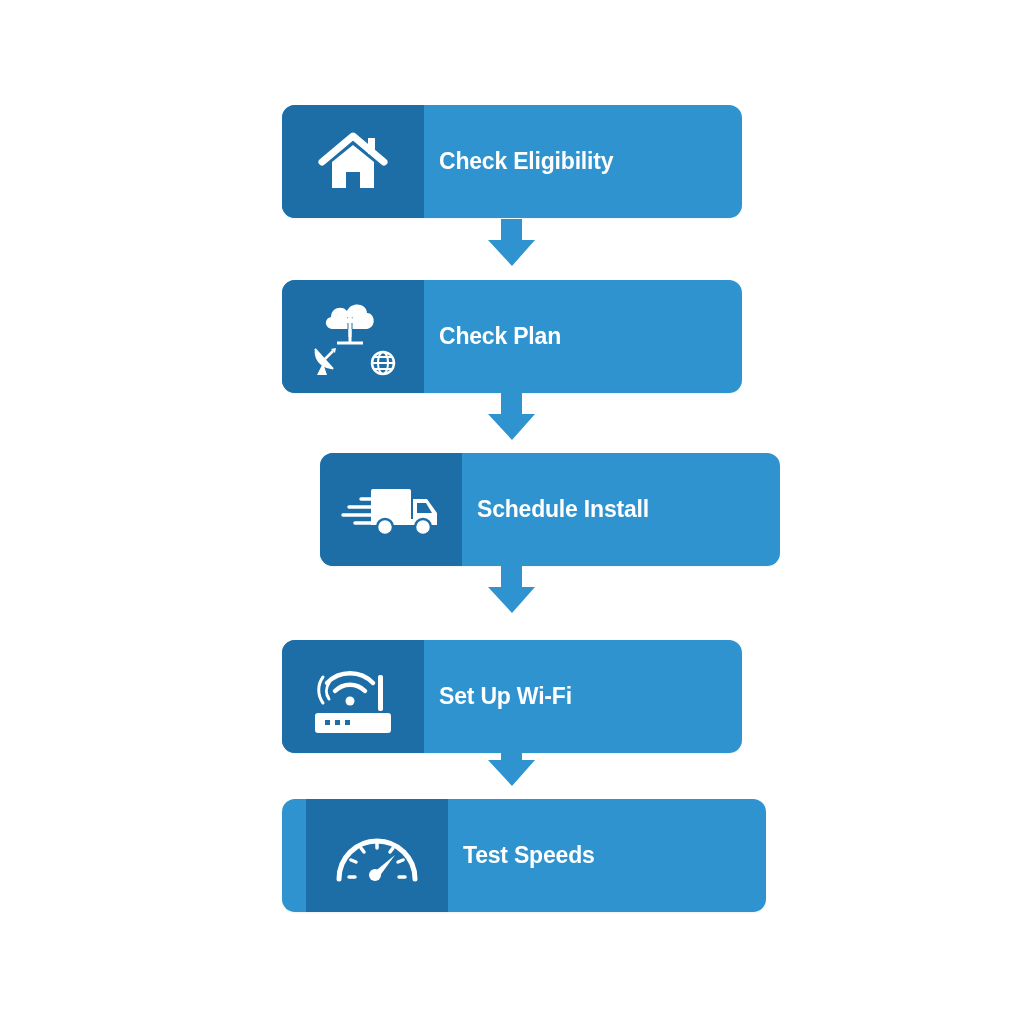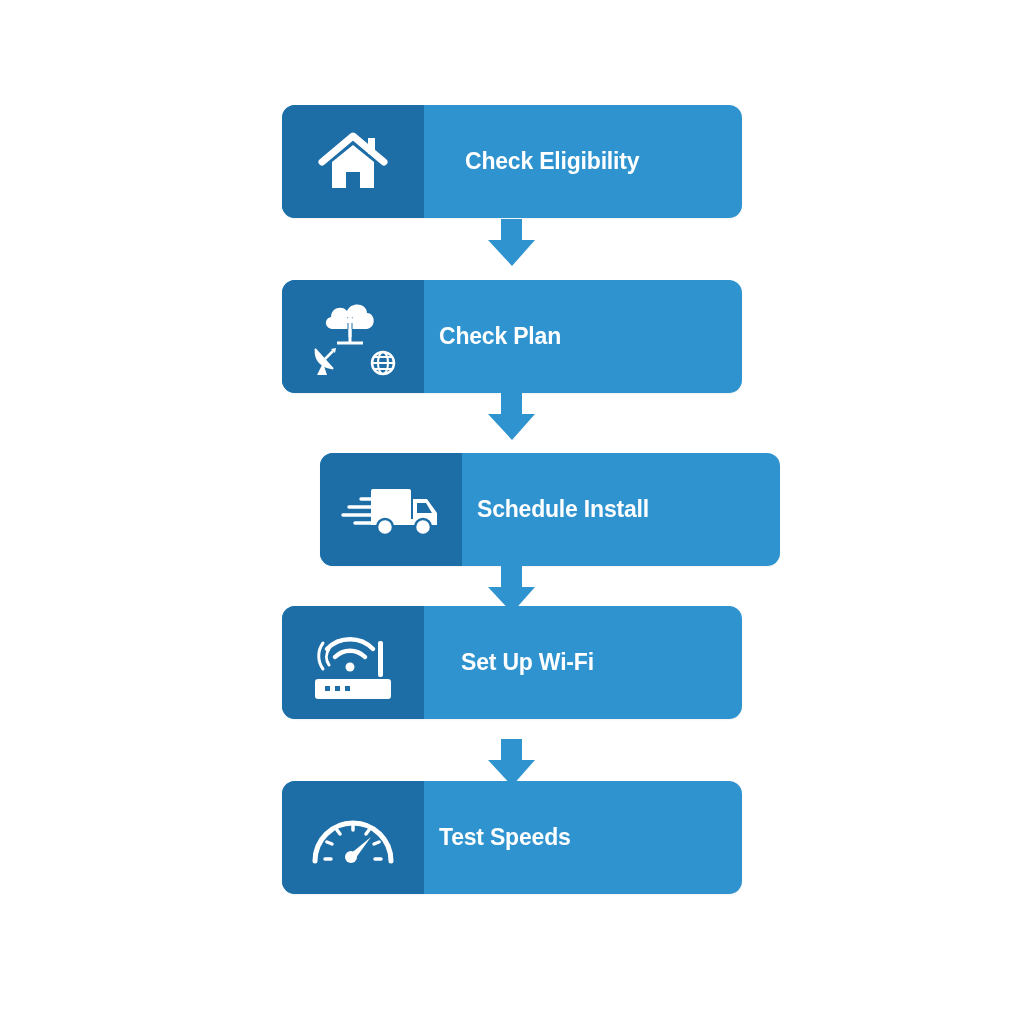--- a/index.html
+++ b/index.html
@@ -55,21 +55,21 @@
       left: 488px;
       width: 48px;
       height: 48px;
     }
   </style>
 </head>
 <body>
 
 <div class="canvas">
 
-  <div class="step" style="top:105px;gap:26px;">
+  <div class="step" style="top:105px;">
     <div class="icon-panel">
       <svg width="70" height="60" viewBox="0 0 70 60">
         <path d="M4 30 L35 4 L66 30" fill="none" stroke="#ffffff" stroke-width="7" stroke-linecap="round" stroke-linejoin="round"></path>
         <rect x="50" y="6" width="7" height="16" fill="#ffffff"></rect>
         <path d="M14 30 L35 13 L56 30 L56 56 L42 56 L42 40 L28 40 L28 56 L14 56 Z" fill="#ffffff"></path>
       </svg>
     </div>
     <div class="label">Check Eligibility</div>
   </div>
 
@@ -132,21 +132,21 @@
       </svg>
     </div>
     <div class="label">Schedule Install</div>
   </div>
 
   <svg class="arrow" style="top:566px;" viewBox="0 0 48 48">
     <rect x="13" y="0" width="21" height="22" fill="#2e93cf"></rect>
     <polygon points="0,21 47,21 24,47" fill="#2e93cf"></polygon>
   </svg>
 
-  <div class="step" style="top:606px;gap:22px;">
+  <div class="step" style="top:640px;">
     <div class="icon-panel">
       <svg width="80" height="76" viewBox="0 0 80 76">
 
         <path d="M14 24 A32 32 0 0 1 60 24" fill="none" stroke="#ffffff" stroke-width="4.5" stroke-linecap="round"></path>
         <path d="M22 32 A21 21 0 0 1 52 32" fill="none" stroke="#ffffff" stroke-width="4.5" stroke-linecap="round"></path>
         <circle cx="37" cy="42" r="4.5" fill="#ffffff"></circle>
 
         <path d="M10 18 A22 22 0 0 0 10 44" fill="none" stroke="#ffffff" stroke-width="3" stroke-linecap="round"></path>
         <path d="M16 24 A14 14 0 0 0 16 40" fill="none" stroke="#ffffff" stroke-width="3" stroke-linecap="round"></path>
 
@@ -159,21 +159,21 @@
       </svg>
     </div>
     <div class="label">Set Up Wi-Fi</div>
   </div>
 
   <svg class="arrow" style="top:739px;" viewBox="0 0 48 48">
     <rect x="13" y="0" width="21" height="22" fill="#2e93cf"></rect>
     <polygon points="0,21 47,21 24,47" fill="#2e93cf"></polygon>
   </svg>
 
-  <div class="step" style="top:781px;">
+  <div class="step" style="top:799px;padding-left:24px;">
     <div class="icon-panel">
       <svg width="84" height="54" viewBox="0 0 84 54">
         <path d="M4 50 A38 38 0 0 1 80 50" fill="none" stroke="#ffffff" stroke-width="5" stroke-linecap="round"></path>
 
         <line x1="14" y1="48" x2="20" y2="48" stroke="#ffffff" stroke-width="3.5" stroke-linecap="round"></line>
         <line x1="16" y1="31" x2="21" y2="33" stroke="#ffffff" stroke-width="3.5" stroke-linecap="round"></line>
         <line x1="26" y1="19" x2="29" y2="23" stroke="#ffffff" stroke-width="3.5" stroke-linecap="round"></line>
         <line x1="42" y1="14" x2="42" y2="19" stroke="#ffffff" stroke-width="3.5" stroke-linecap="round"></line>
         <line x1="58" y1="19" x2="55" y2="23" stroke="#ffffff" stroke-width="3.5" stroke-linecap="round"></line>
         <line x1="68" y1="31" x2="63" y2="33" stroke="#ffffff" stroke-width="3.5" stroke-linecap="round"></line>

